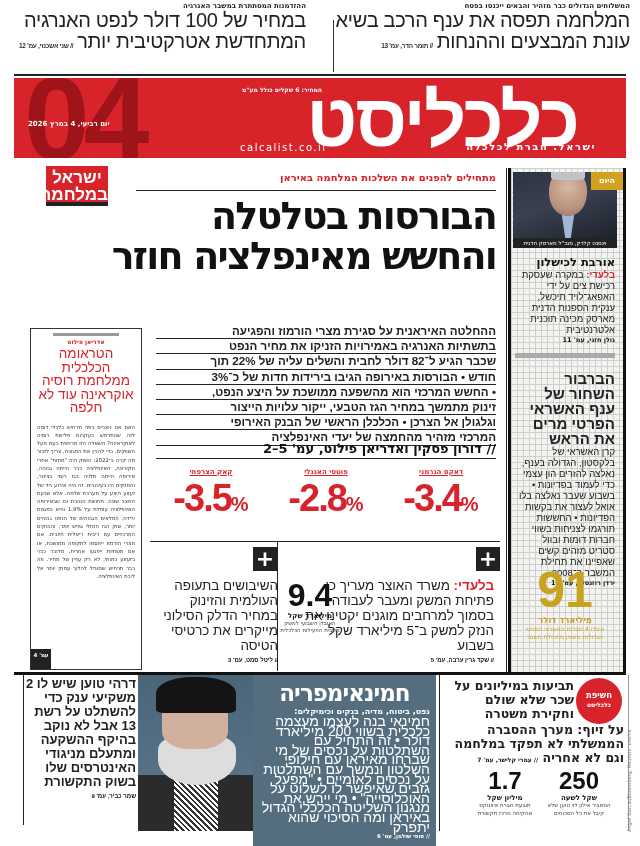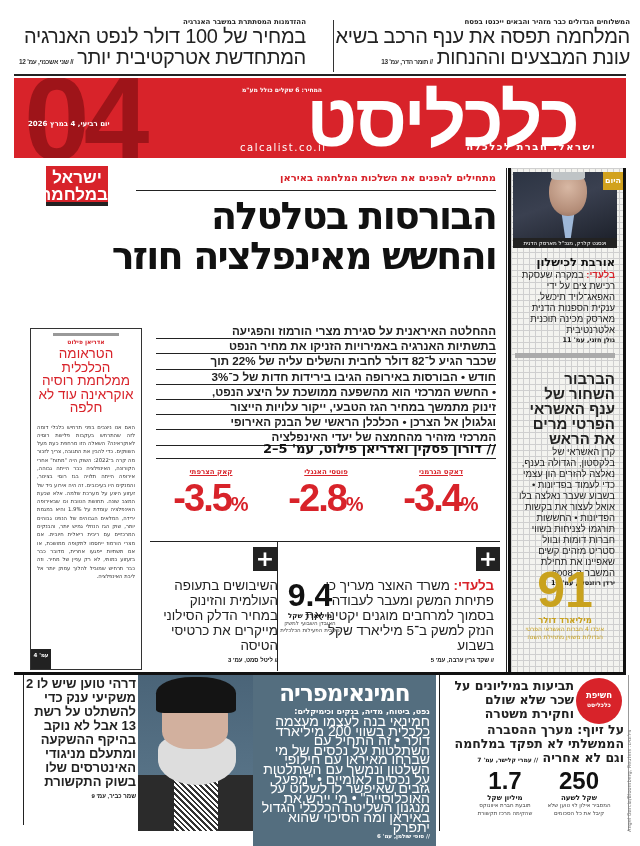--- a/index.html
+++ b/index.html
@@ -1,20 +1,20 @@
 <!DOCTYPE html>
 <html lang="he" dir="rtl"><head>
 <meta charset="utf-8">
 <style>
   * { box-sizing: border-box; margin: 0; padding: 0; }
   html, body { width: 640px; height: 846px; background: #ffffff; overflow: hidden; }
   body { font-family: "DejaVu Sans", sans-serif; color: #111; position: relative; direction: rtl; }
 
   
-  .teaser { position: absolute; top: 18px; height: 55px; }
+  .teaser { position: absolute; top: 2px; height: 55px; }
   .teaser .kicker { font-size: 7px; font-weight: bold; color: #222; }
   .teaser .title { font-family: "Liberation Sans", sans-serif; font-size: 20px; line-height: 21px; color: #222; letter-spacing: -0.3px; }
   .teaser .byline { font-size: 6.5px; font-weight: bold; color: #333; margin-right: 4px; }
   #teaser-right { right: 10px; width: 296px; }
   #teaser-left { right: 334px; width: 292px; }
   .teaser-divider { position: absolute; left: 333px; top: 20px; width: 1px; height: 52px; background: #333; }
   .top-rule { position: absolute; left: 14px; right: 14px; top: 74px; height: 2px; background: #222; }
 
   
   .masthead { position: absolute; left: 14px; top: 78px; width: 612px; height: 80px; background: #d8232a; overflow: hidden; }
@@ -28,21 +28,21 @@
   
   .sidebar { position: absolute; right: 14px; top: 168px; width: 118px; height: 505px;
     border-left: 3px solid #111; border-right: 3px solid #111;
     background-color: #f3f3ef;
     background-image: linear-gradient(#cfcfcf 1px, transparent 1px), linear-gradient(90deg, #cfcfcf 1px, transparent 1px);
     background-size: 6px 6px; }
   .sidebar-photo { position: absolute; right: 6px; top: 4px; width: 104px; height: 66px; background: linear-gradient(160deg, #2c3443 0%, #3a4050 45%, #1e222c 100%); overflow: hidden; }
   .sidebar-photo .face { position: absolute; right: 30px; top: -4px; width: 38px; height: 48px; border-radius: 48%; background: radial-gradient(circle at 50% 40%, #d8b8a4 0%, #b48d78 70%, #8a6a5c 100%); }
   .sidebar-photo .hair { position: absolute; right: 32px; top: -6px; width: 34px; height: 14px; border-radius: 50% 50% 20% 20%; background: #bfc4c6; }
   .sidebar-photo .shirt { position: absolute; right: 38px; top: 40px; width: 22px; height: 30px; background: #9fb8d8; clip-path: polygon(20% 0, 80% 0, 60% 100%, 40% 100%); }
-  .sidebar-today { position: absolute; right: 0; top: 4px; width: 20px; height: 18px; background: #d2a21e; color: #fff; font-size: 8px; font-weight: bold; text-align: center; line-height: 18px; }
+  .sidebar-today { position: absolute; right: 0; top: 4px; width: 32px; height: 18px; background: #d2a21e; color: #fff; font-size: 8px; font-weight: bold; text-align: center; line-height: 18px; }
   .photo-caption { position: absolute; right: 6px; top: 70px; width: 104px; background: #222; color: #fff; font-size: 5.5px; text-align: center; padding: 2px 0; }
   .sb-story1 { position: absolute; right: 8px; top: 88px; width: 100px; }
   .sb-h { font-family: "DejaVu Sans", sans-serif; font-weight: bold; font-size: 11.5px; color: #111; line-height: 1.15; }
   .sb-body { font-family: "Liberation Sans", sans-serif; font-size: 9.5px; line-height: 11px; color: #222; }
   .sb-body .excl { color: #d8232a; font-weight: bold; }
   .sb-byline { font-size: 6.5px; font-weight: bold; color: #111; margin-top: 1px; }
   .sb-sep { position: absolute; right: 8px; top: 185px; width: 100px; height: 5px; background: #aaa; }
   .sb-story2 { position: absolute; right: 8px; top: 203px; width: 100px; }
   .sb-story2 .sb-h2 { font-family: "Liberation Sans", sans-serif; font-weight: bold; font-size: 15px; line-height: 15px; color: #222; }
   .sb-big { position: absolute; right: 8px; top: 397px; width: 100px; text-align: center; }

